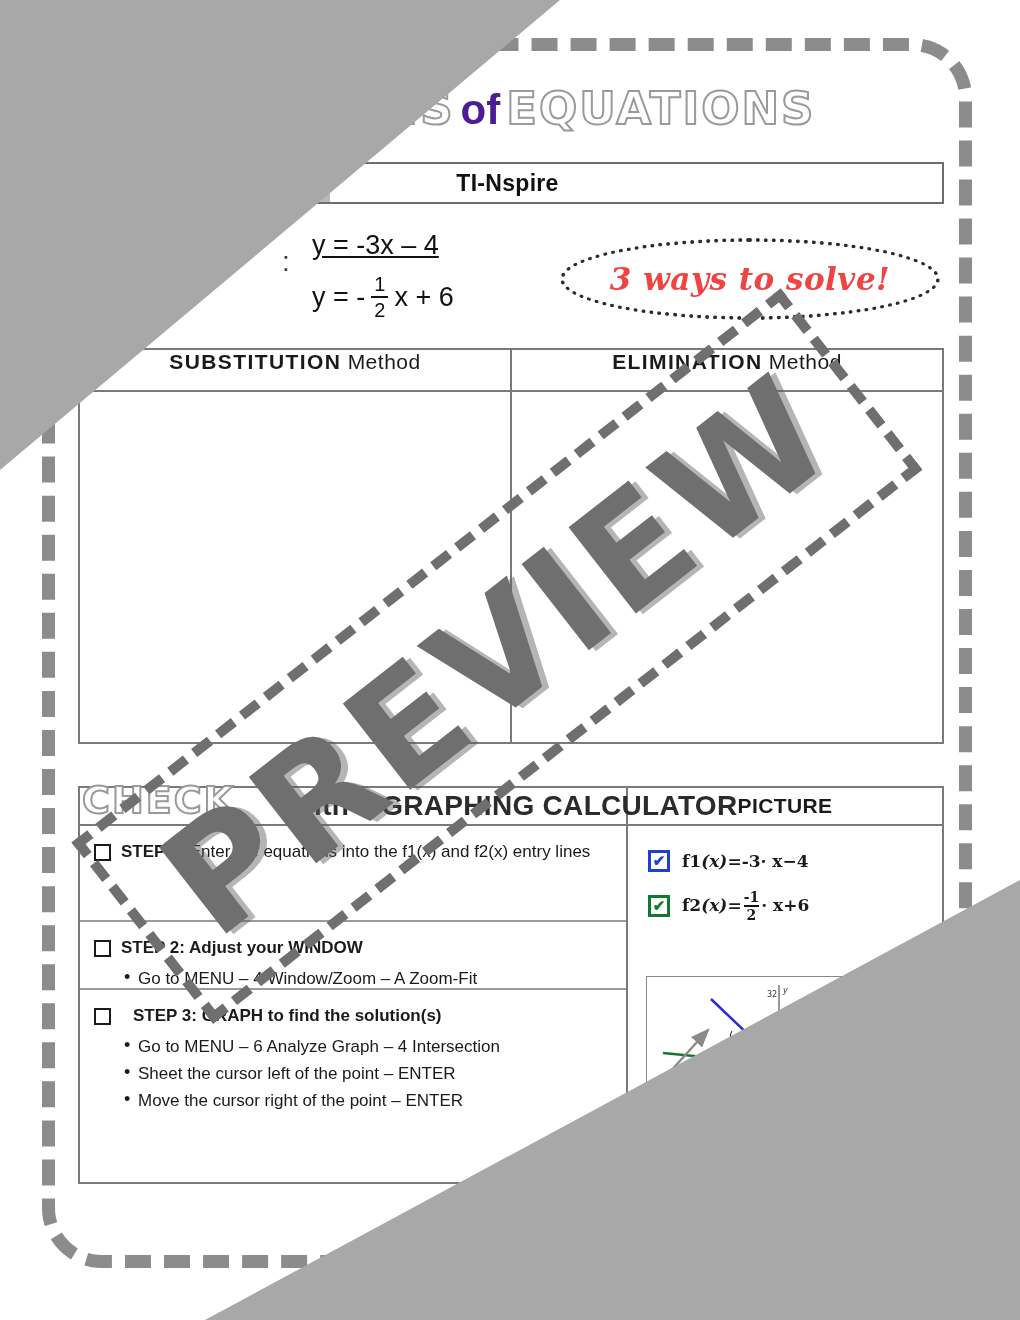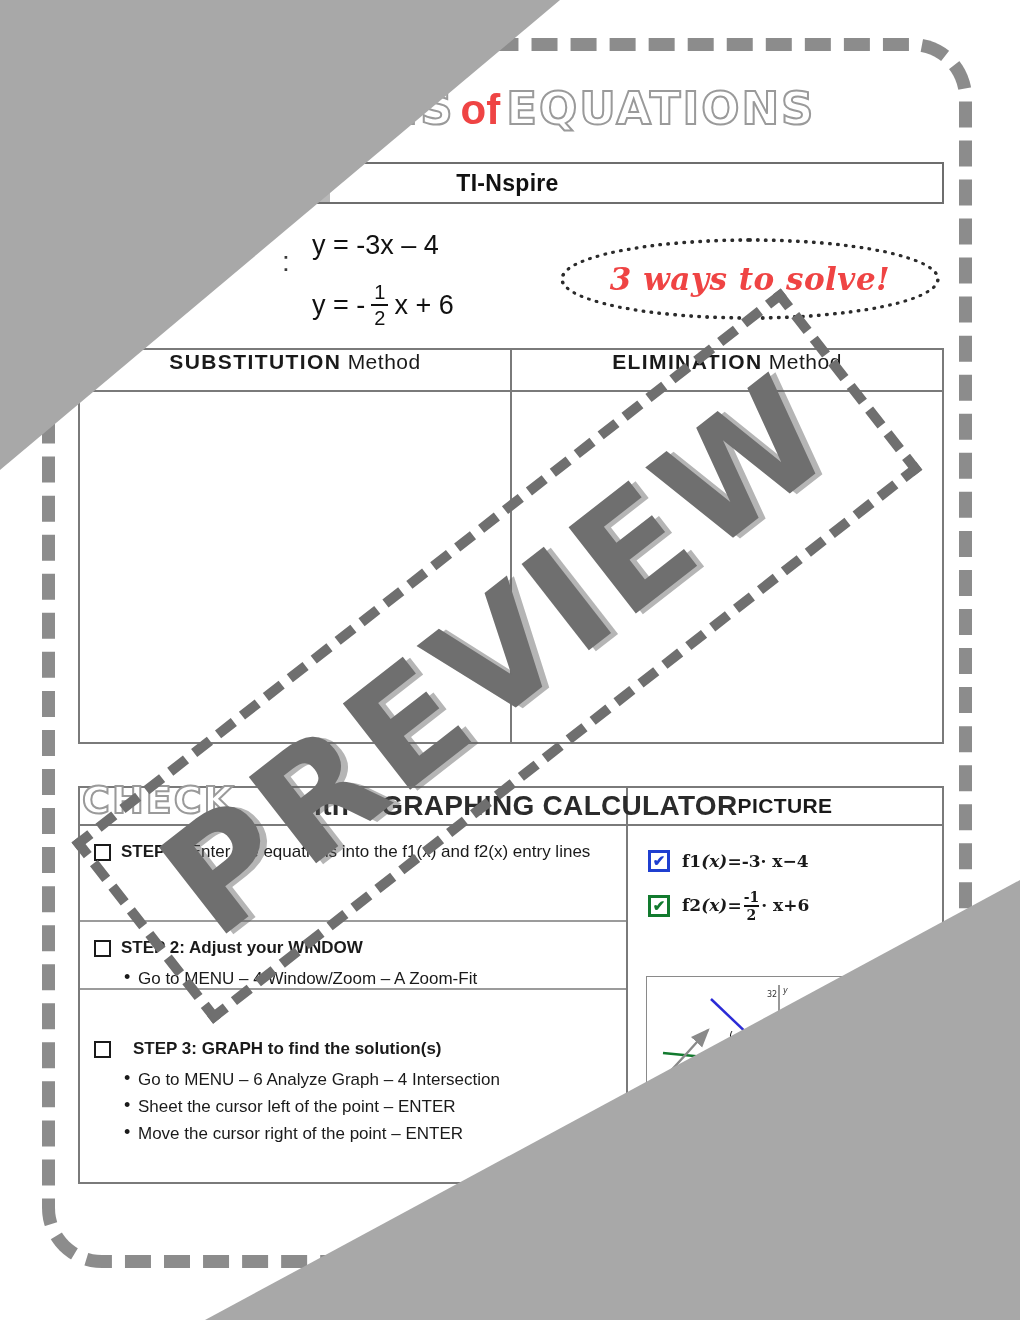--- a/index.html
+++ b/index.html
@@ -42,21 +42,21 @@
     left: 70px; top: 78px;
     width: 880px;
     text-align: center;
     font-size: 45px;
     line-height: 62px;
     white-space: nowrap;
   }
   #title-row .sys { font-size: 45px; }
   #title-row .of {
     -webkit-text-stroke: 0px;
-    color: #ef4444;
+    color: #4c1d95;
     font-weight: bold;
     font-size: 42px;
     letter-spacing: 0px;
     padding: 0 6px;
   }
 
   
   #subtitle-bar {
     position: absolute;
     left: 78px; top: 162px;
@@ -84,21 +84,21 @@
     font-size: 28px;
     color: #3a3a3a;
   }
   #system {
     position: absolute;
     left: 312px; top: 228px;
     font-size: 27px;
     line-height: 34px;
     color: #111;
   }
-  #system .eq1 { margin-bottom: 20px; display: block; }
+  #system .eq1 { margin-bottom: 12px; display: block; text-decoration: underline; }
   #system .eq2 { display: flex; align-items: center; gap: 4px; }
   .frac {
     display: inline-flex; flex-direction: column;
     align-items: center; justify-content: center;
     vertical-align: middle;
     font-size: 20px; line-height: 20px;
     margin: 0 2px;
   }
   .frac .num { padding: 0 3px; }
   .frac .bar {
@@ -187,21 +187,21 @@
     border-bottom: 2px solid #7a7a7a;
     background: #fff;
   }
   .step-row {
     border-bottom: 2px solid #9b9b9b;
     padding: 14px 10px 30px 14px;
     box-sizing: border-box;
     font-size: 17px;
     line-height: 24px;
   }
-  .step-row:last-child { border-bottom: none; margin-top: 33px; }
+  .step-row:last-child { border-bottom: none; }
   .step-row.r1 { height: 96px; }
   .step-row.r2 { height: 68px; }
   .step-row.r3 { flex: 1; }
   .step-title {
     display: flex; align-items: flex-start; gap: 10px;
     font-weight: bold;
   }
   .chk {
     display: inline-block;
     width: 13px; height: 13px;

